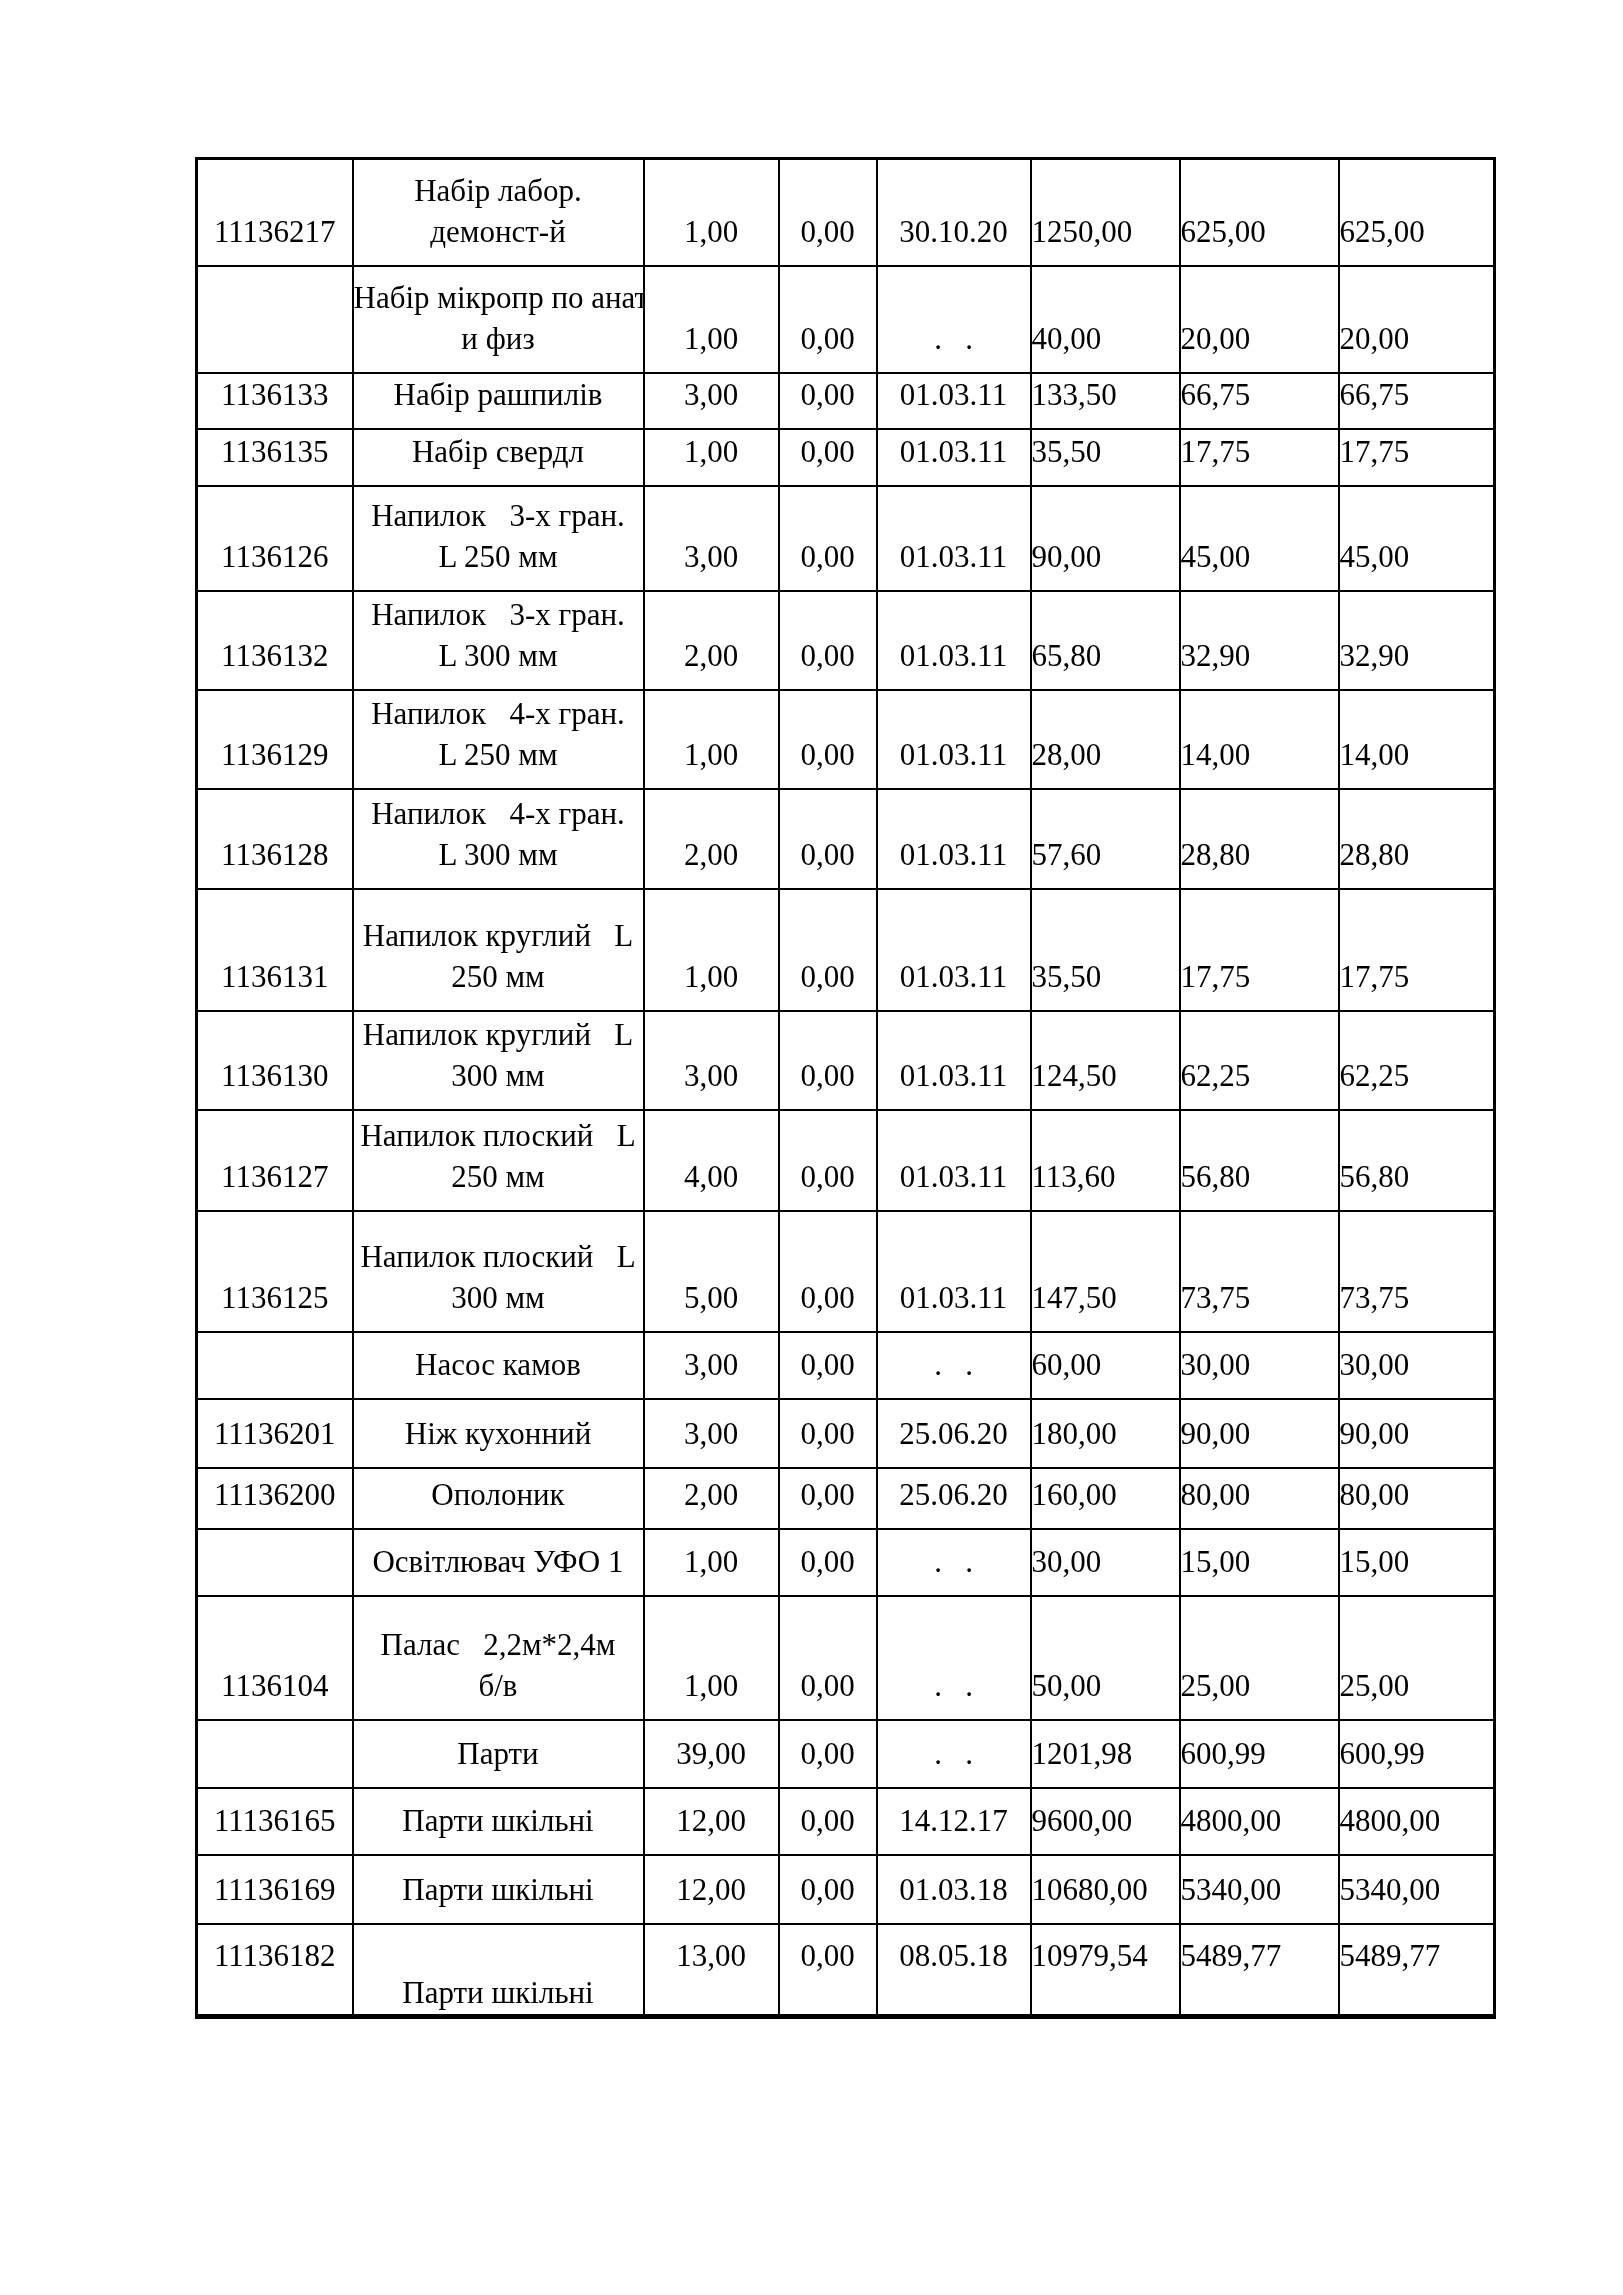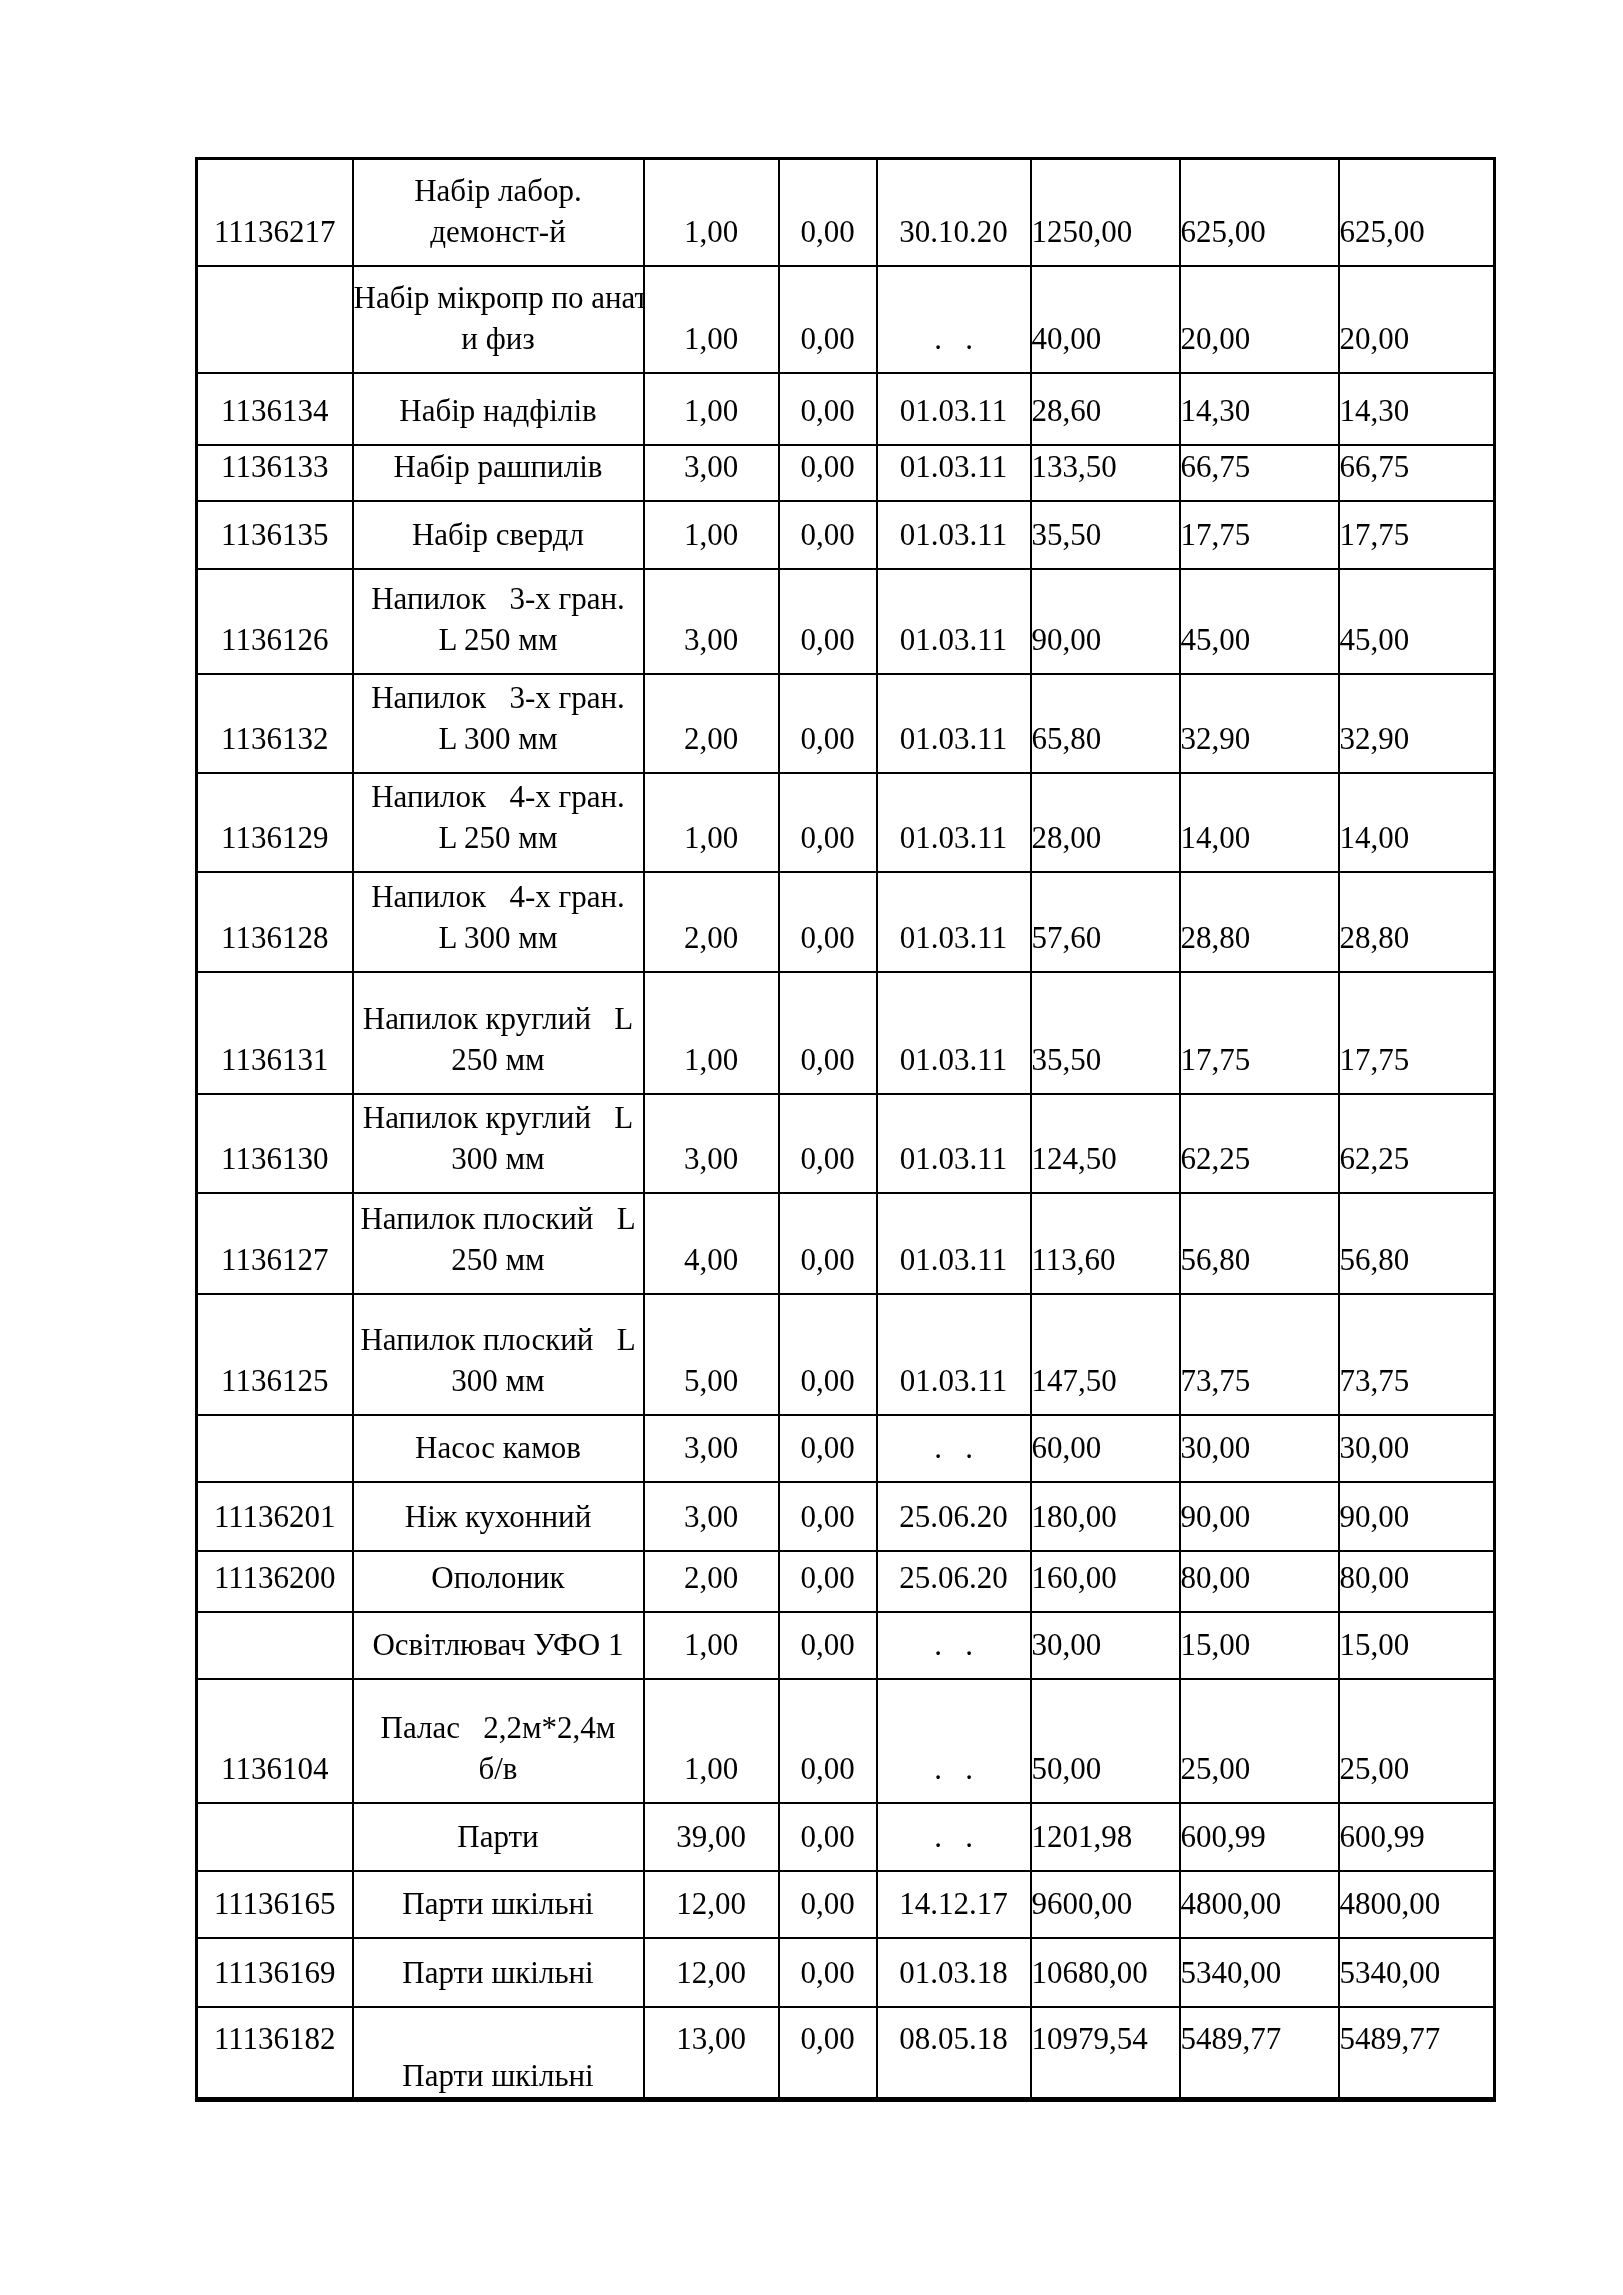--- a/index.html
+++ b/index.html
@@ -67,41 +67,31 @@
         <tr class="row" style="height: 107px;">
     <td class="c-id"></td>
     <td class="c-name"><div class="name-line">Набір мікропр по анат</div><div class="name-line">и физ</div></td>
     <td class="c-qty">1,00</td>
     <td class="c-zero">0,00</td>
     <td class="c-date">.   .</td>
     <td class="c-price">40,00</td>
     <td class="c-h1">20,00</td>
     <td class="c-h2">20,00</td>
   </tr>
-        <tr class="row" style="height: 72px;">
-    <td class="c-id">1136134</td>
-    <td class="c-name"><div class="name-line">Набір надфілів</div><div class="name-line"></div></td>
-    <td class="c-qty">1,00</td>
-    <td class="c-zero">0,00</td>
-    <td class="c-date">01.03.11</td>
-    <td class="c-price">28,60</td>
-    <td class="c-h1">14,30</td>
-    <td class="c-h2">14,30</td>
-  </tr>
         <tr class="row" style="height: 53px;">
     <td class="c-id">1136133</td>
     <td class="c-name"><div class="name-line">Набір рашпилів</div><div class="name-line"></div></td>
     <td class="c-qty">3,00</td>
     <td class="c-zero">0,00</td>
     <td class="c-date">01.03.11</td>
     <td class="c-price">133,50</td>
     <td class="c-h1">66,75</td>
     <td class="c-h2">66,75</td>
   </tr>
-        <tr class="row" style="height: 68px; font-family: Liberation Serif, serif;">
+        <tr class="row" style="height: 57px; font-family: Liberation Serif, serif;">
     <td class="c-id">1136135</td>
     <td class="c-name"><div class="name-line">Набір свердл</div><div class="name-line"></div></td>
     <td class="c-qty">1,00</td>
     <td class="c-zero">0,00</td>
     <td class="c-date">01.03.11</td>
     <td class="c-price">35,50</td>
     <td class="c-h1">17,75</td>
     <td class="c-h2">17,75</td>
   </tr>
         <tr class="row" style="height: 105px;">

